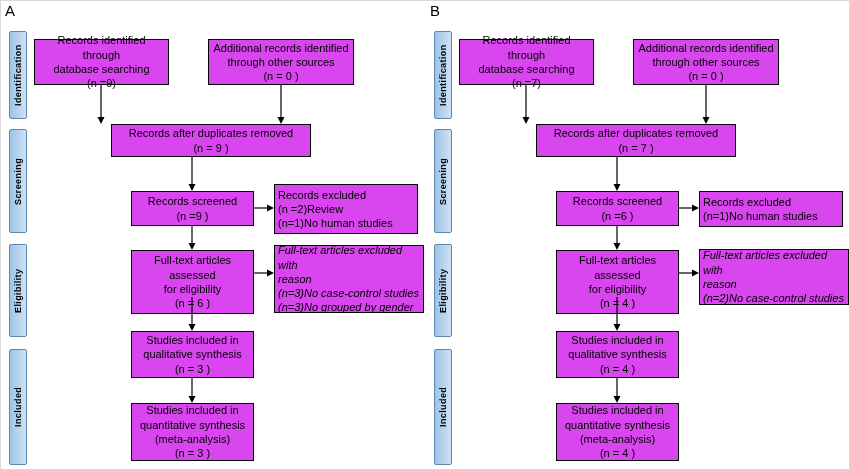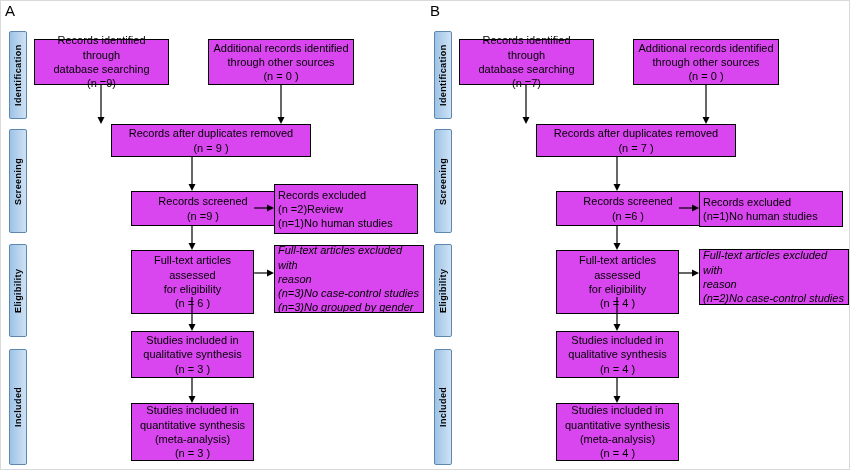--- a/index.html
+++ b/index.html
@@ -24,21 +24,21 @@
   .box {
     position:absolute; border:1px solid #000; background:#d946ef;
     font-size:11px; line-height:1.3; color:#000;
     display:flex; align-items:center; justify-content:center;
     text-align:center; white-space:pre-line; padding:10px 3px;
   }
   .box.side { justify-content:flex-start; text-align:left; }
   .b1 { left:33px;  top:38px;  width:135px; height:46px; }
   .b2 { left:207px; top:38px;  width:146px; height:46px; }
   .b3 { left:78px;  top:123px; width:200px; height:33px;margin-left:32px; }
-  .b4 { left:130px; top:190px; width:144px; height:35px; }
+  .b4 { left:130px; top:190px; width:123px; height:35px; }
   .b5 { left:273px; top:183px; width:144px; height:50px; }
   .b6 { left:130px; top:249px; width:123px; height:64px; }
   .b7 { left:273px; top:244px; width:150px; height:68px;font-style:italic; }
   .b8 { left:130px; top:330px; width:123px; height:47px; }
   .b9 { left:130px; top:402px; width:123px; height:58px; }
   .pb .b5 { top:190px; height:36px; }
   .pb .b7 { top:248px; height:56px; }
   .arrows { position:absolute; left:0; top:0; pointer-events:none; }
 </style>
 </head>

